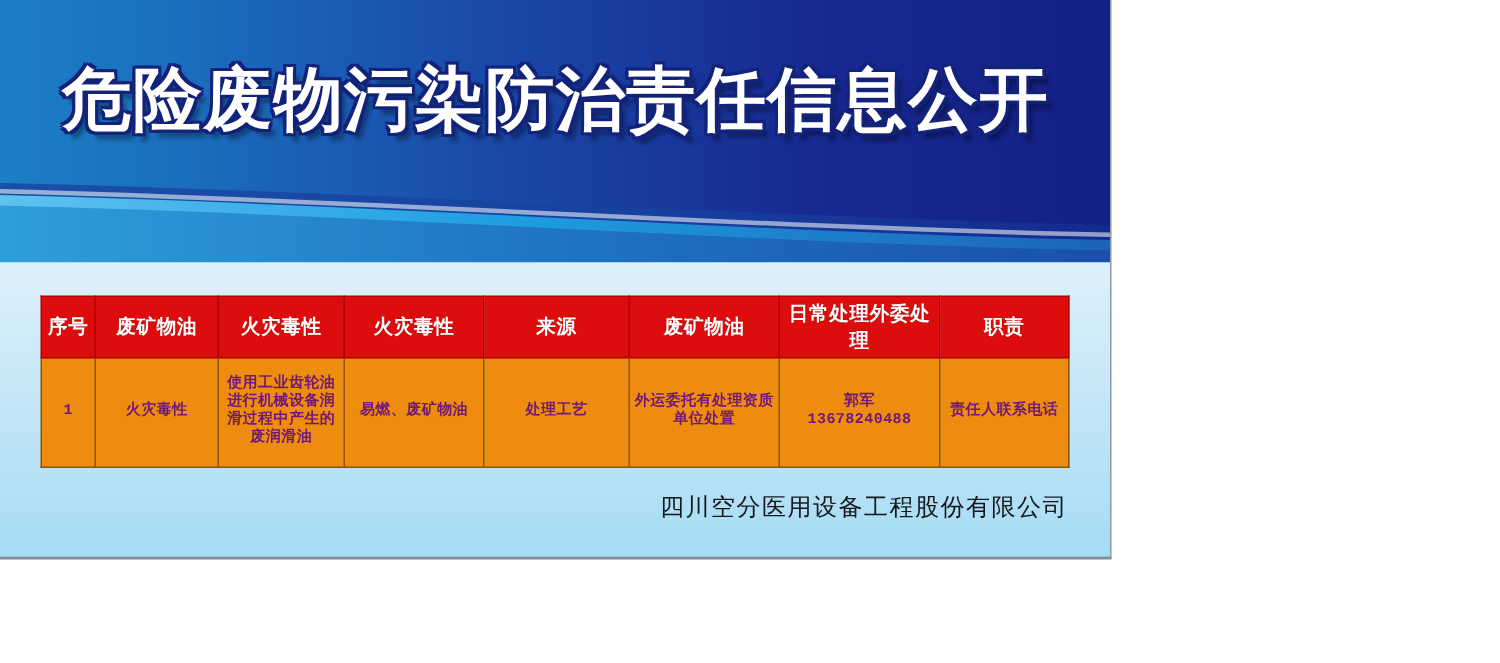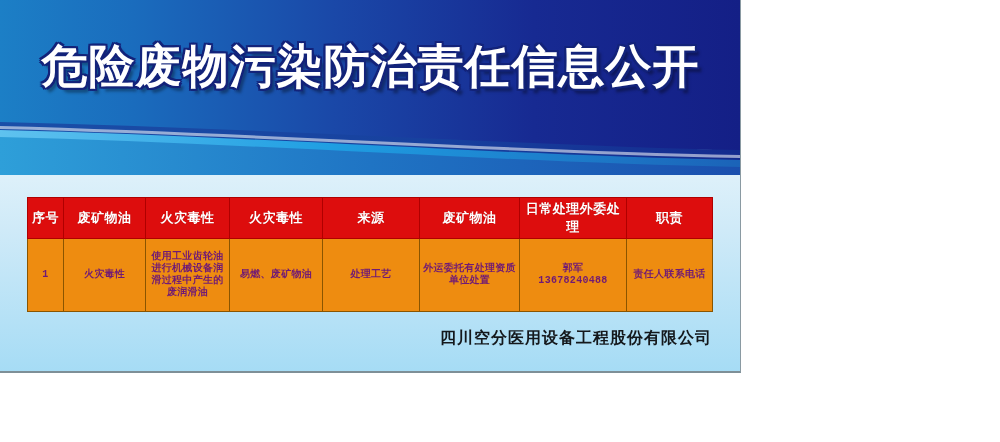--- a/index.html
+++ b/index.html
@@ -111,21 +111,21 @@
   .col-8 { width: 86px; }
 
   
   #company {
     position: absolute;
     left: 0;
     top: 328px;
     width: 712px;
     text-align: right;
     font-size: 16px;
-    font-weight: bold;
+    font-weight: normal;
     color: #14181c;
     letter-spacing: 1px;
     white-space: nowrap;
   }
 </style>
 </head>
 <body>
 
 <div id="poster">
 

